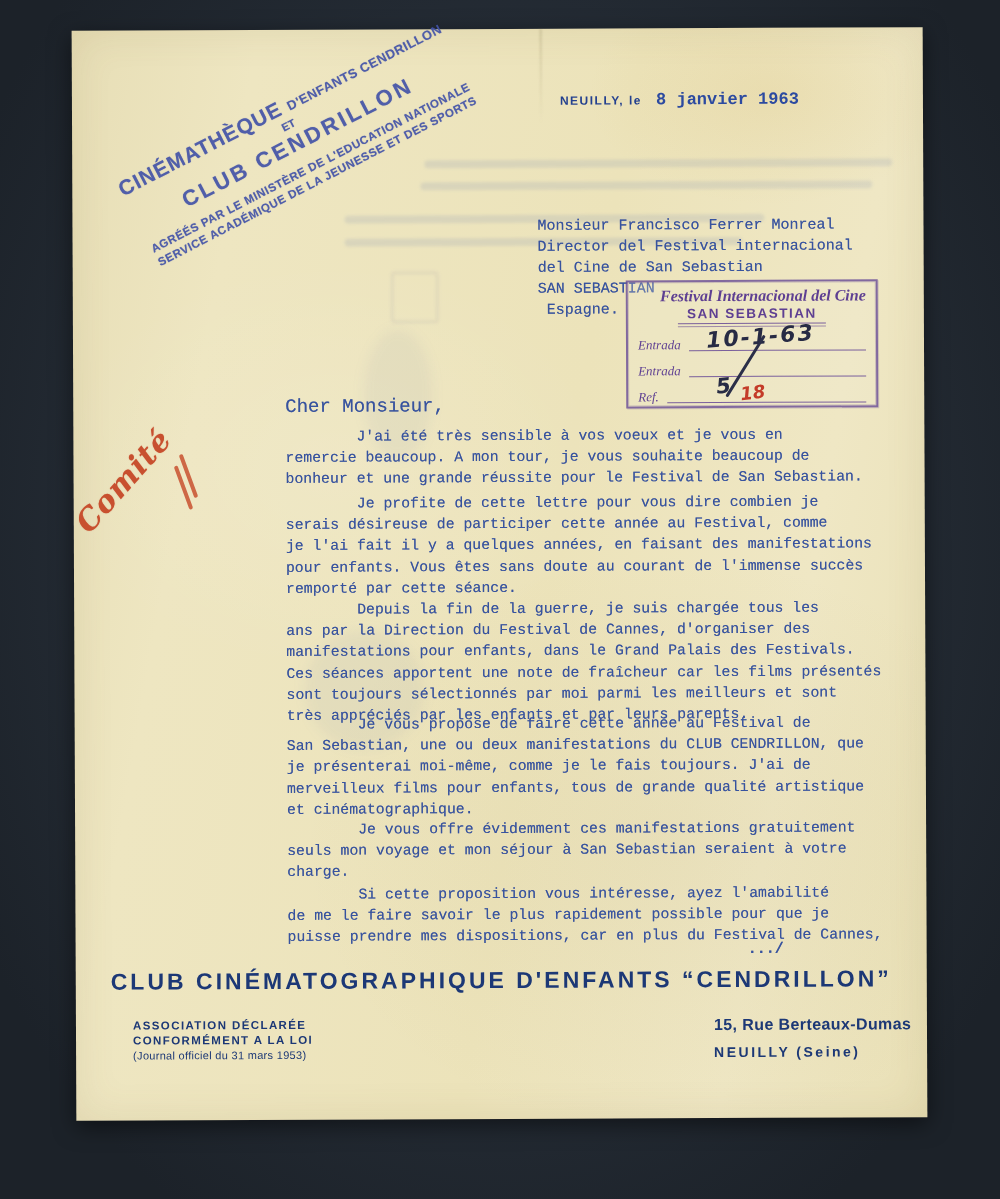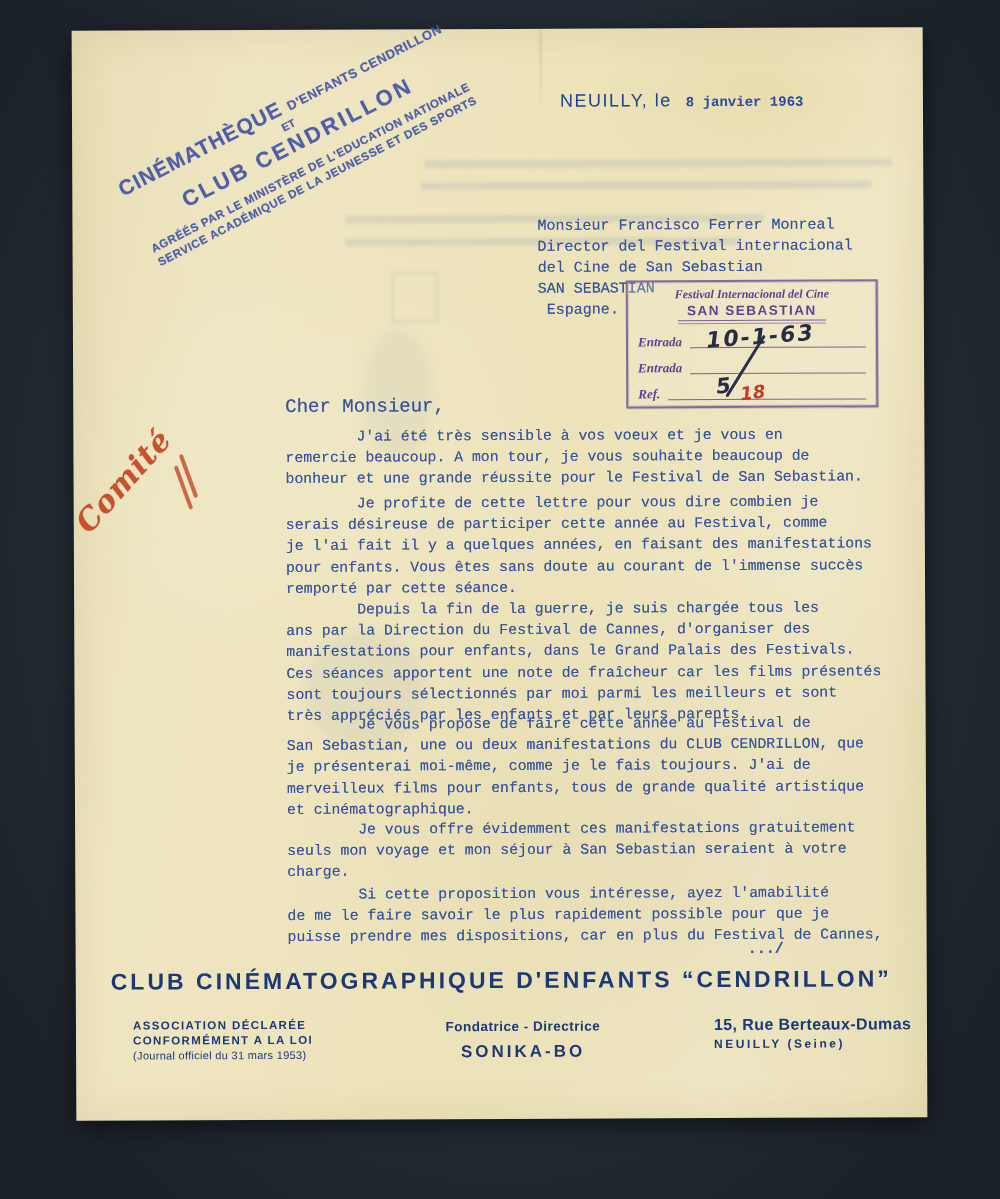--- a/index.html
+++ b/index.html
@@ -34,43 +34,43 @@
     opacity:.92;
   }
   .lh1{font-size:21px;font-weight:bold;letter-spacing:1px;white-space:nowrap;}
   .lh1 .small{font-size:13px;letter-spacing:.5px;}
   .lh2{font-size:11px;font-weight:bold;margin-top:1px;}
   .lh3{font-size:22px;font-weight:bold;letter-spacing:3px;margin-top:1px;}
   .lh4{font-size:11.5px;font-weight:bold;letter-spacing:.6px;margin-top:9px;white-space:nowrap;}
   .lh5{font-size:11.5px;font-weight:bold;letter-spacing:.6px;margin-top:3px;white-space:nowrap;}
   
   .dateline{position:absolute;left:488px;top:62px;white-space:nowrap;}
-  .place{font-size:18px;font-weight:normal;letter-spacing:1.5px;color:#24418f;}
-  .typed-date{font-family:"Liberation Mono", monospace;font-size:14px;color:#2c4aa0;font-weight:bold;margin-left:14px;}
+  .place{font-size:12px;font-weight:bold;letter-spacing:1.5px;color:#24418f;}
+  .typed-date{font-family:"Liberation Mono", monospace;font-size:17px;color:#2c4aa0;font-weight:bold;margin-left:14px;}
   
   .tw{font-family:"Liberation Mono", monospace;color:#37539f;text-shadow:0 0 .6px rgba(45,70,150,.6);}
   .recipient{position:absolute;left:465px;top:187px;font-size:15px;line-height:21px;}
   .recipient div{white-space:pre;}
   .salutation{position:absolute;left:212px;top:366px;font-size:19px;}
   .para{position:absolute;left:212px;font-size:14.8px;line-height:21.2px;}
   .para div{white-space:pre;}
   .cont-mark{position:absolute;left:672px;top:913px;font-size:15px;font-weight:bold;}
   
   .stampbox{
     position:absolute;left:553px;top:252px;width:252px;height:128px;
     border:2px solid rgba(94,63,146,.75);
     box-shadow:inset 0 0 0 1px rgba(94,63,146,.25), 1px 1px 0 rgba(94,63,146,.2);
     color:#5e3f92;padding:5px 10px 4px;box-sizing:border-box;
     background:rgba(240,235,210,.25);
   }
-  .sb-title{font-family:"Liberation Serif", serif;font-style:italic;font-weight:bold;font-size:12px;text-align:center;white-space:nowrap;}
+  .sb-title{font-family:"Liberation Serif", serif;font-style:italic;font-weight:bold;font-size:16px;text-align:right;white-space:nowrap;}
   .sb-sub{font-size:13.5px;font-weight:bold;letter-spacing:1.5px;text-align:center;margin-top:1px;}
   .sb-rule{width:148px;margin:2px auto 4px;border-top:1px solid rgba(94,63,146,.8);border-bottom:1px solid rgba(94,63,146,.55);height:2px;}
   .sb-row{display:flex;align-items:flex-end;margin-top:10px;}
-  .sb-label{font-family:"Liberation Serif", serif;font-style:italic;font-weight:bold;font-size:13px;margin-right:8px;}
+  .sb-label{font-family:"Liberation Serif", serif;font-style:italic;font-weight:normal;font-size:13px;margin-right:8px;}
   .sb-line{flex:1;border-bottom:1.6px solid rgba(94,63,146,.8);height:1px;margin-bottom:2px;}
   .hand{font-family:"DejaVu Sans", sans-serif;font-style:italic;color:#272b44;}
   .hand-entrada{position:absolute;left:78px;top:42px;font-size:22px;transform:rotate(-4deg);letter-spacing:2px;font-weight:bold;}
   .hand-5{position:absolute;left:88px;top:92px;font-size:21px;font-weight:bold;transform:rotate(-6deg);}
   .hand-18{position:absolute;left:112px;top:100px;font-size:18px;font-weight:bold;color:#c43b28;transform:rotate(-6deg);}
   .hand-slash{position:absolute;left:116px;top:48px;width:2.6px;height:72px;background:#2b2f49;transform:rotate(32deg);border-radius:2px;}
   
   .red-note{
     position:absolute;left:18px;top:408px;width:150px;height:130px;
     transform:rotate(-48deg);color:#c8502f;text-shadow:0 0 1px rgba(200,80,47,.5);
@@ -86,21 +86,21 @@
   }
   .fcol{position:absolute;color:#1c3876;}
   .fcol-left{left:57px;top:988px;width:240px;}
   .fl1{font-size:11.5px;font-weight:bold;letter-spacing:1.4px;line-height:15px;}
   .fl3{font-size:11px;letter-spacing:.3px;margin-top:1px;}
   .fcol-center{left:352px;top:990px;width:190px;text-align:center;}
   .fc-role{font-size:13.5px;font-weight:bold;letter-spacing:.5px;}
   .fc-name{font-size:17px;font-weight:bold;letter-spacing:3px;margin-top:8px;}
   .fcol-right{left:638px;top:988px;width:220px;}
   .fr1{font-size:16px;font-weight:bold;letter-spacing:.4px;}
-  .fr2{font-size:12px;font-weight:bold;letter-spacing:2.5px;margin-top:3px;}
+  .fr2{font-size:14px;font-weight:bold;letter-spacing:2.5px;margin-top:10px;}
 </style>
 </head>
 <body>
 
 <div class="paper">
 
   <div class="crease-v" style="left:468px;top:0;height:95px;"></div>
   <div class="ghost-line" style="left:352px;top:131px;width:468px;"></div>
   <div class="ghost-line" style="left:348px;top:153px;width:452px;"></div>
   <div class="ghost-line" style="left:272px;top:186px;width:420px;"></div>
@@ -200,23 +200,19 @@
   <div class="cont-mark tw">.../</div>
 
   <div class="footer-title">CLUB CINÉMATOGRAPHIQUE D'ENFANTS “CENDRILLON”</div>
 
   <div class="fcol fcol-left">
     <div class="fl1">ASSOCIATION DÉCLARÉE</div>
     <div class="fl1">CONFORMÉMENT A LA LOI</div>
     <div class="fl3">(Journal officiel du 31 mars 1953)</div>
   </div>
 
-  <div class="fcol fcol-center">
-    <div class="fc-role">Fondatrice - Directrice</div>
-    <div class="fc-name">SONIKA-BO</div>
-  </div>
 
   <div class="fcol fcol-right">
     <div class="fr1">15, Rue Berteaux-Dumas</div>
     <div class="fr2">NEUILLY (Seine)</div>
   </div>
 
 </div>
 
 </body></html>

